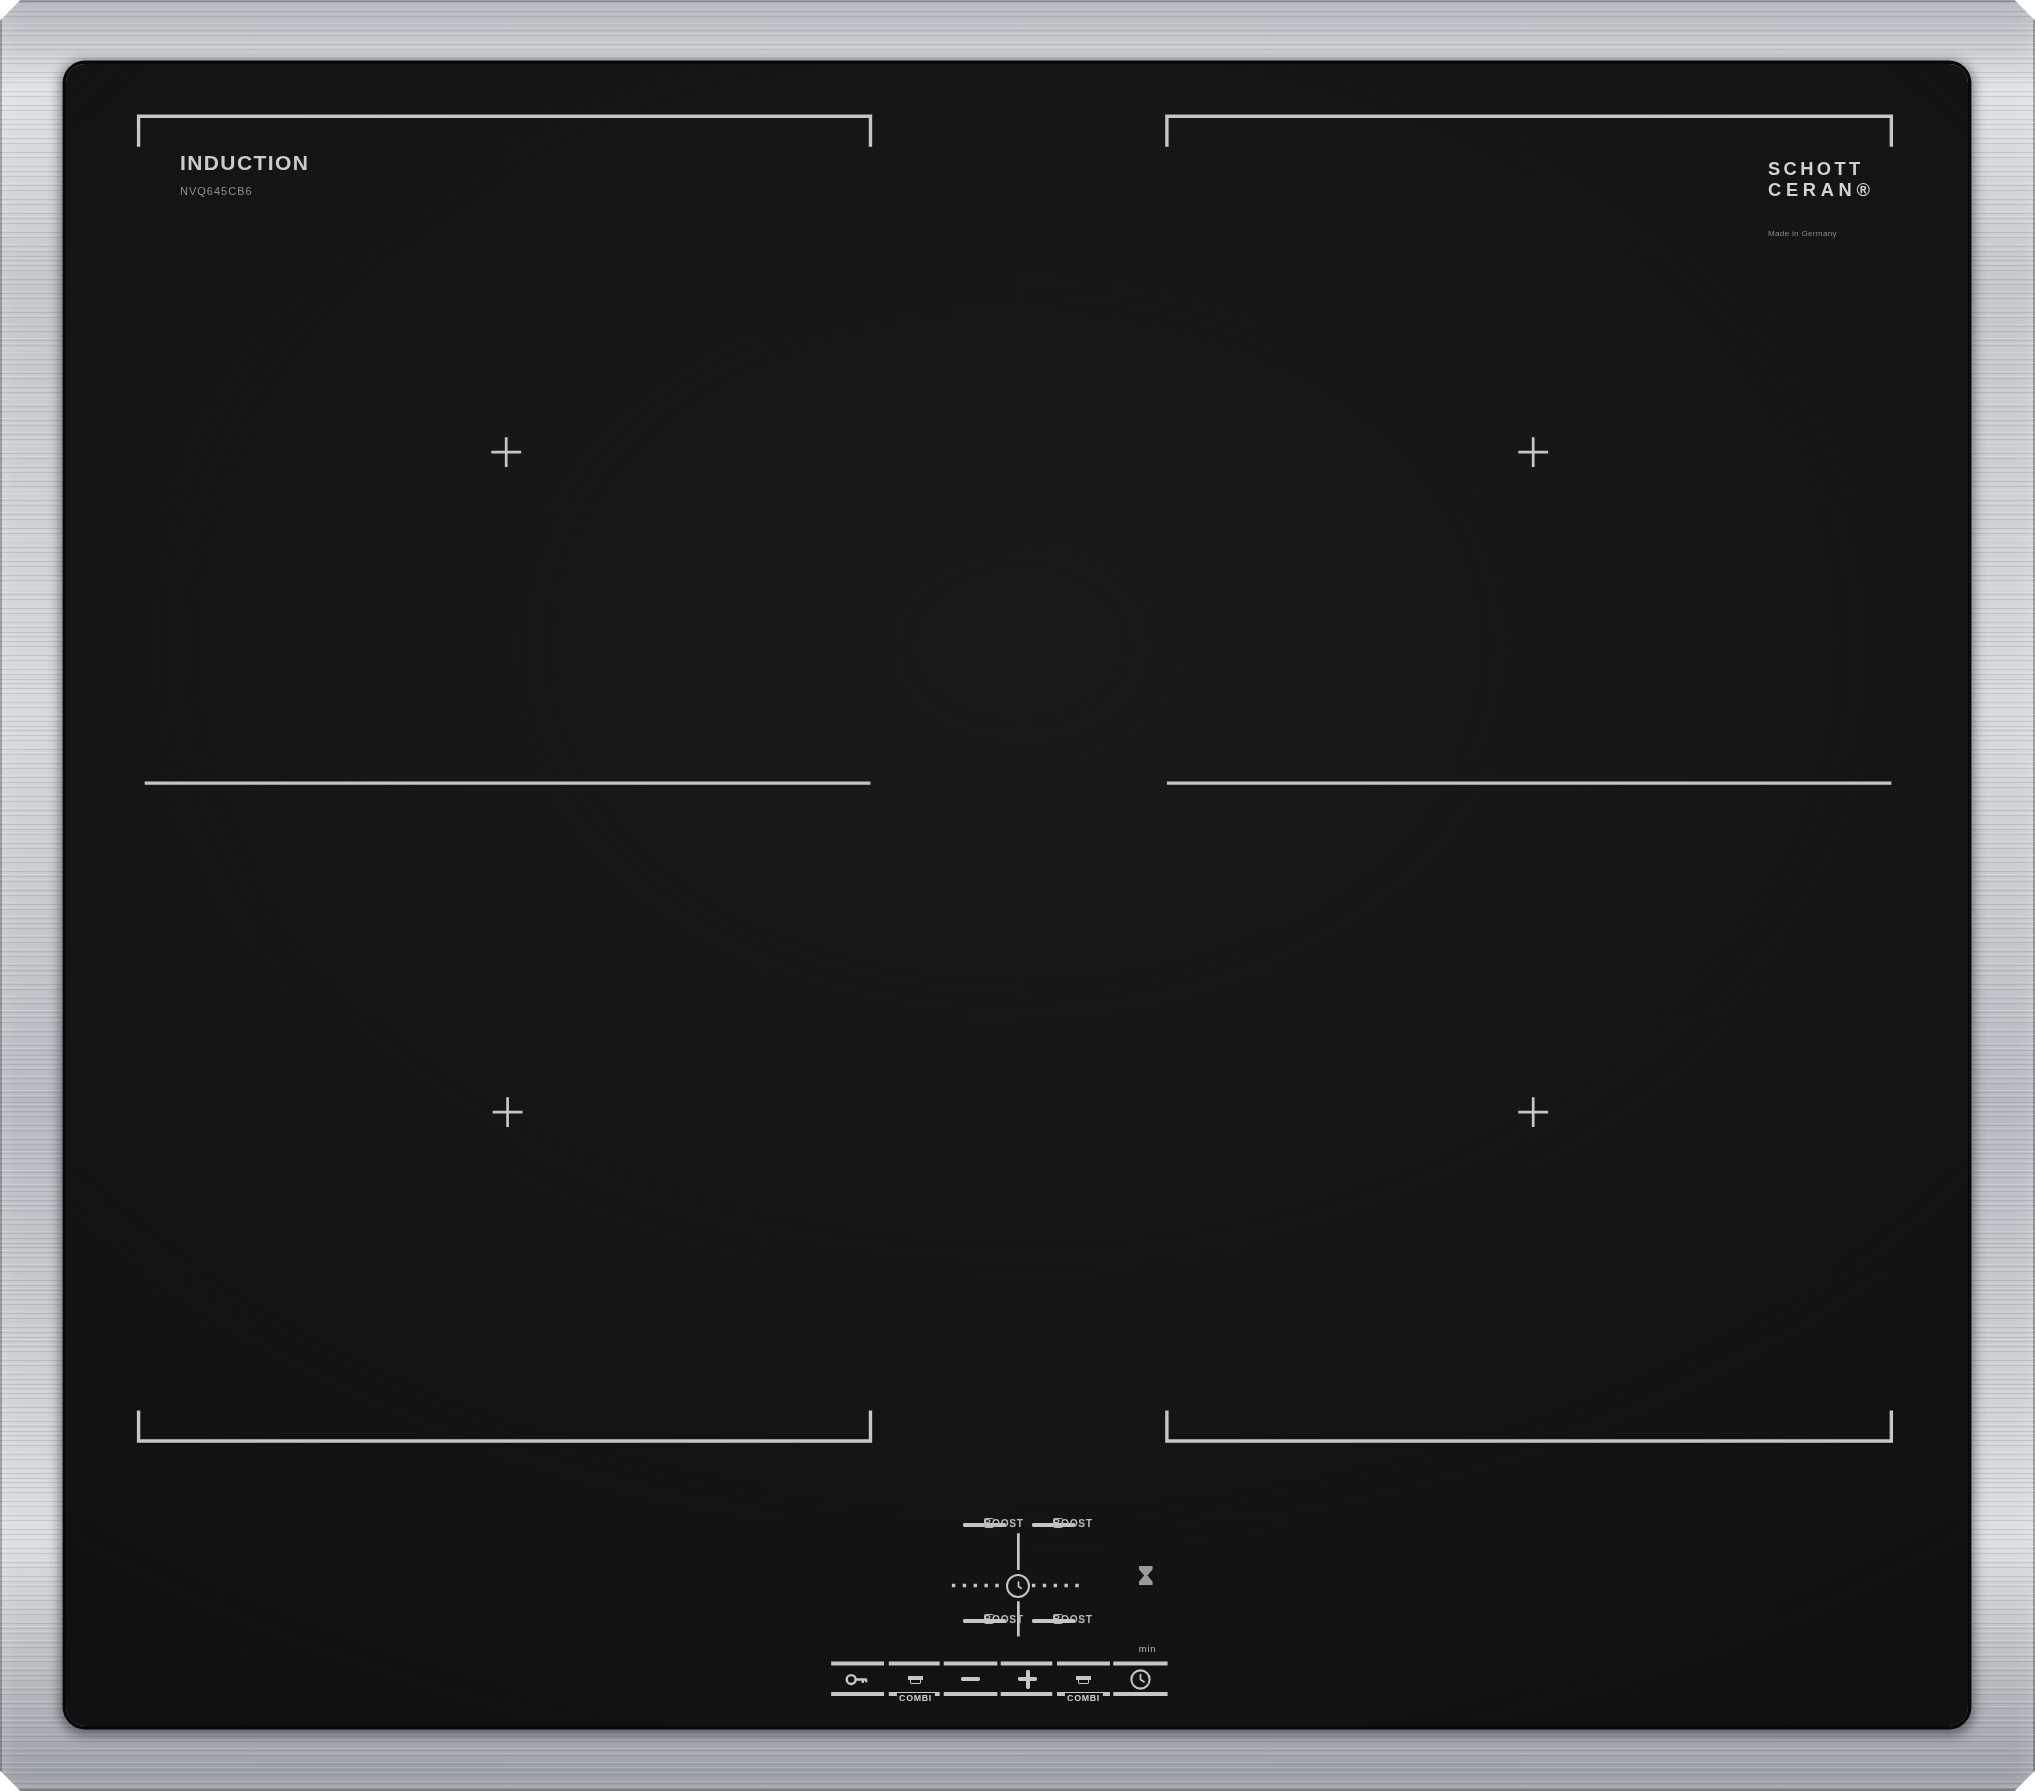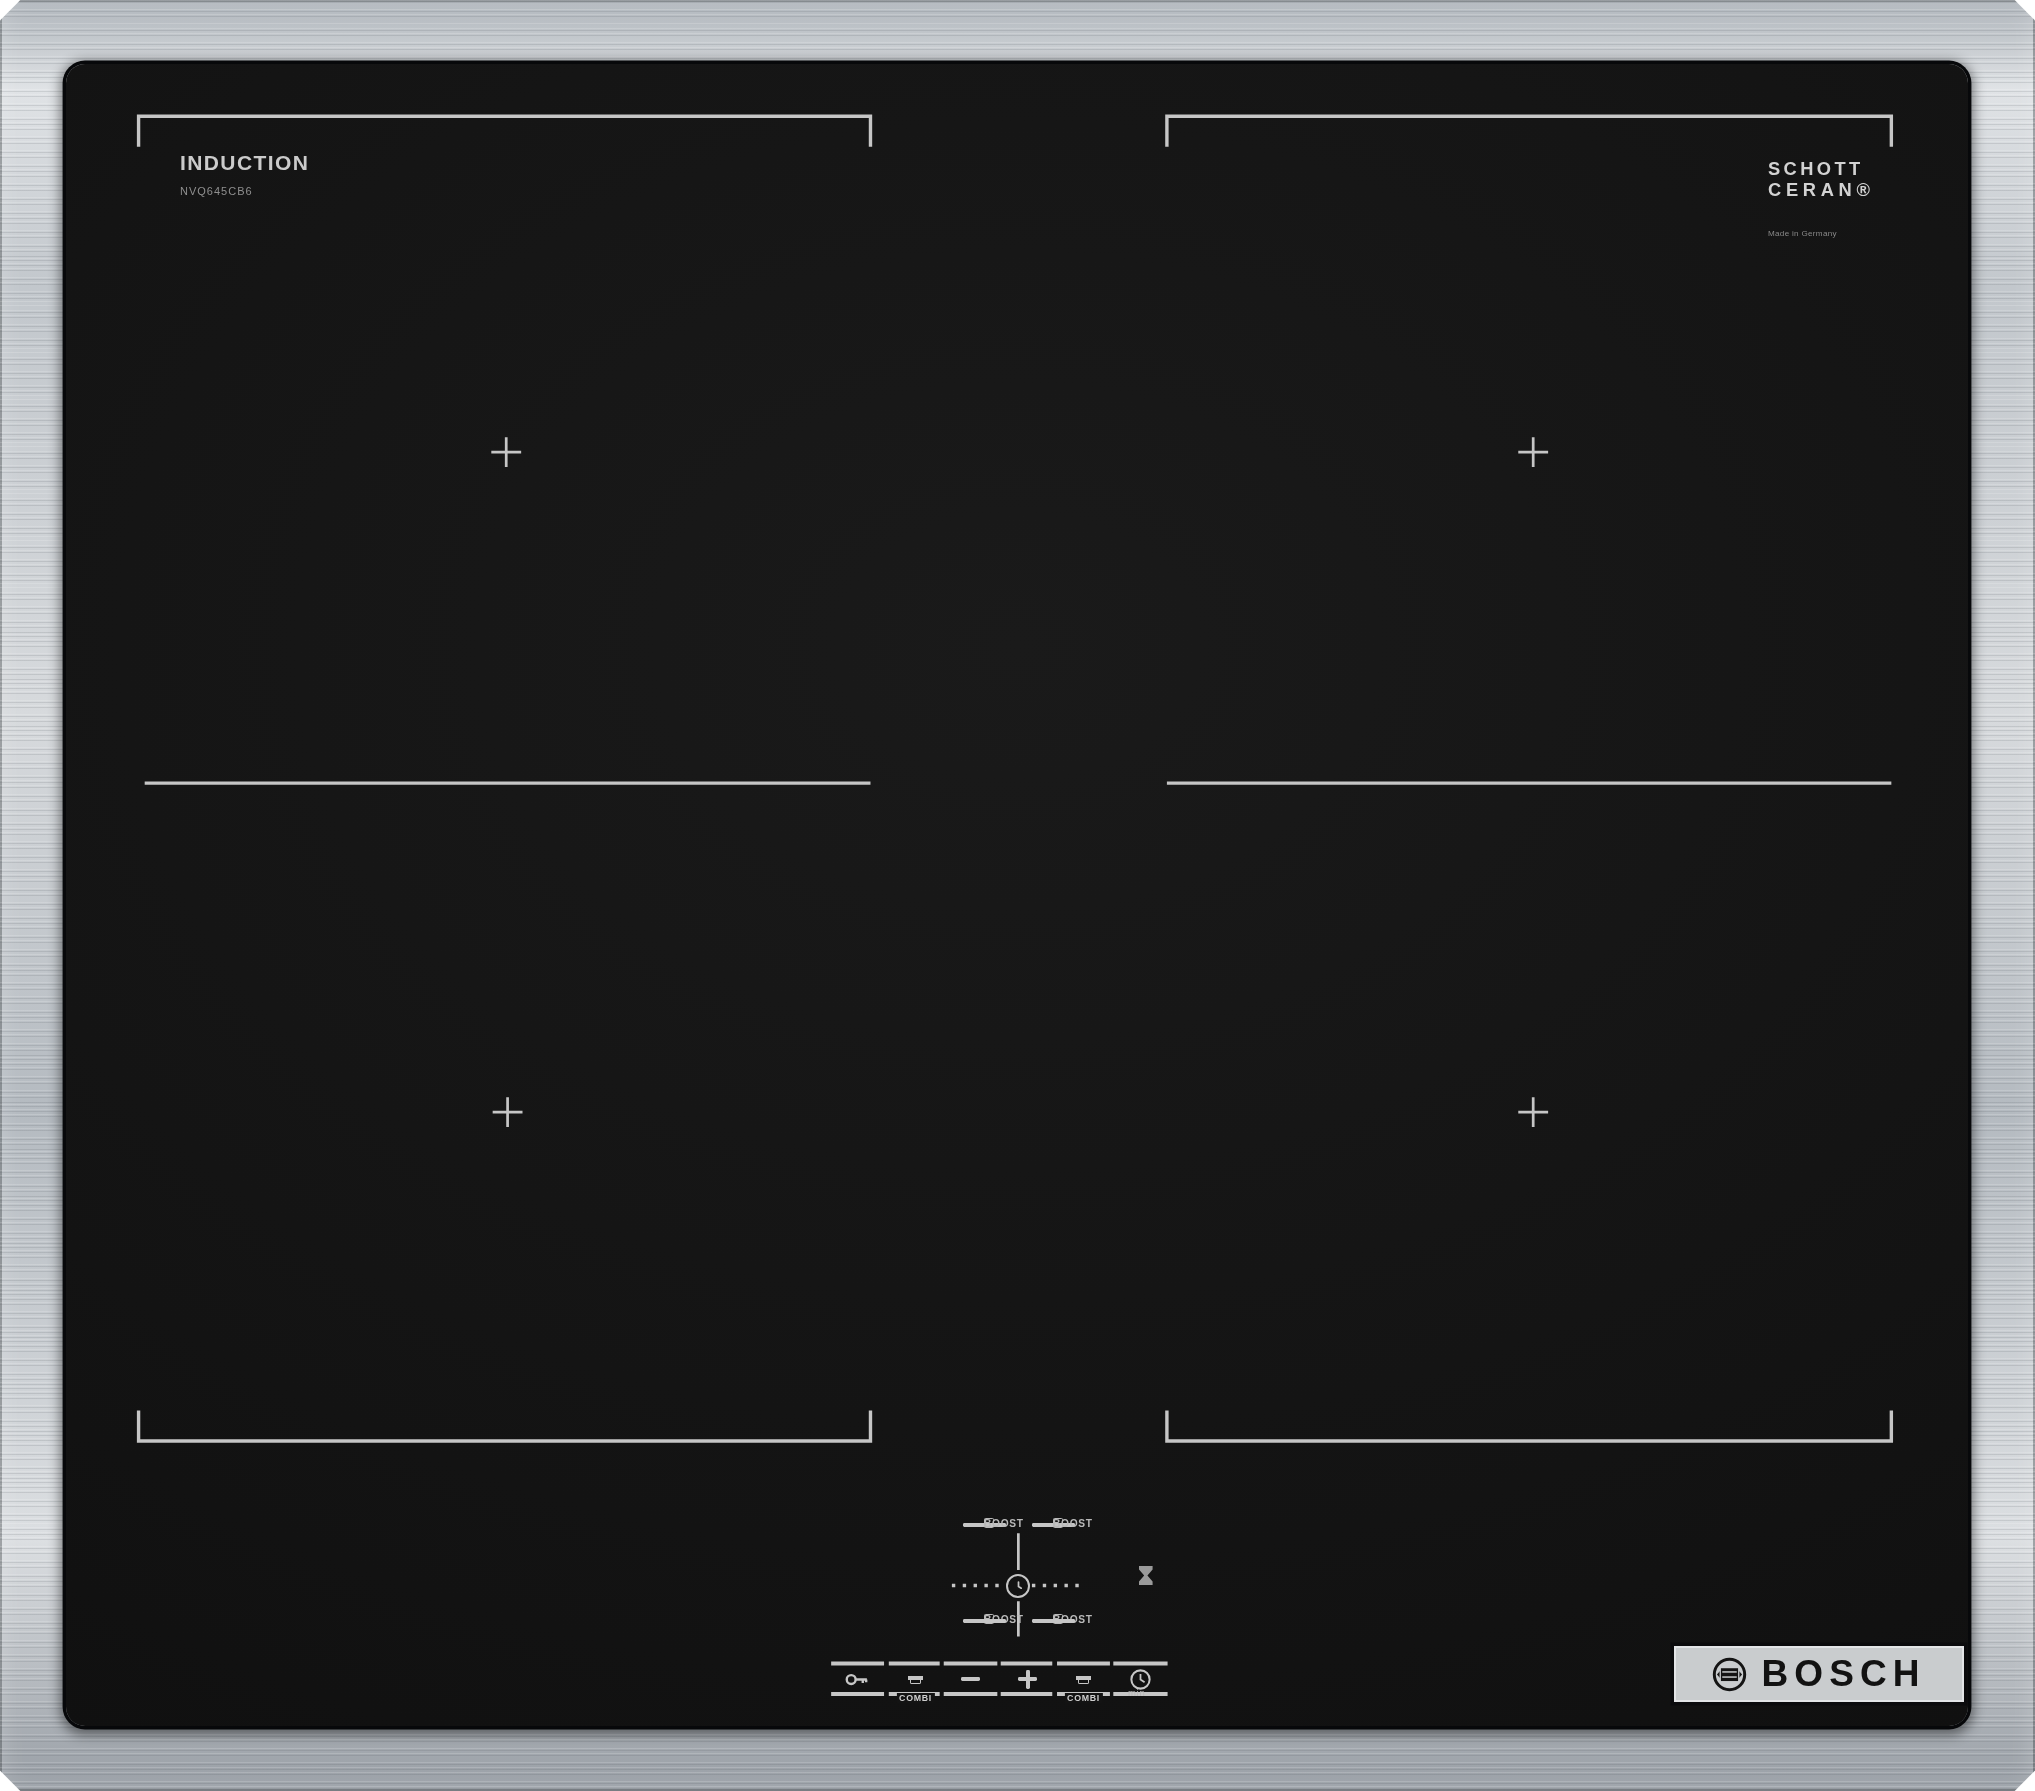--- a/index.html
+++ b/index.html
@@ -69,21 +69,21 @@
   .plus-glyph::before{left:0;top:7.5px;width:19px;height:4.1px;}
   .plus-glyph::after{left:7.5px;top:0;width:4.1px;height:19px;}
 
   .bridge{display:flex;flex-direction:column;align-items:center;gap:2px;margin-top:-5.4px;}
   .bridge .cap{width:15px;height:3.4px;background:#c6c6c6;}
   .bridge .cell{width:11px;height:7.5px;border:1.7px solid #c6c6c6;border-radius:1.4px;box-sizing:border-box;}
   .combi-label{position:absolute;left:50%;transform:translateX(-50%);bottom:-5.4px;
       font-size:8.8px;font-weight:700;letter-spacing:0.7px;color:#cfcfcf;background:#131313;
       padding:0 2.7px;white-space:nowrap;text-align:right;}
 
-  .min-label{left:1062px;top:1623px;width:39px;text-align:left;font-size:9.5px;
+  .min-label{left:1062px;top:1579px;width:39px;text-align:center;font-size:9.5px;
       color:#b8b8b8;letter-spacing:0.7px;}
 
   
   .badge{left:1610px;top:1584px;width:286px;height:52px;background:#c9ccce;
      box-shadow:0 0 0 2px #e3e5e7, 0 0 0 5.4px #0b0b0d;
      display:flex;align-items:center;}
   .badge .emblem{position:static;margin-left:35px;flex:0 0 auto;display:block;}
   .badge .word{position:static;flex:1;text-align:center;margin-right:23px;
      font-size:37px;font-weight:700;letter-spacing:6.1px;color:#121212;}
 </style>
@@ -202,28 +202,16 @@
 
     <div class="cbtn clock">
       <svg width="23" height="23" viewBox="0 0 34 34" fill="none" stroke="#c6c6c6" stroke-width="3">
         <circle cx="17" cy="17" r="13.5"></circle>
         <path stroke-width="2.6" d="M17,9 V17 L23,21"></path>
       </svg>
     </div>
 
     <div class="min-label">min</div>
 
-    <div class="badge">
-      <svg class="emblem" width="37" height="37" viewBox="-28 -28 56 56">
-        <circle r="23" fill="none" stroke="#141414" stroke-width="4.5"></circle>
-        <polygon points="-19,0 -11,-9 -11,9" fill="#141414"></polygon>
-        <polygon points="19,0 11,-9 11,9" fill="#141414"></polygon>
-        <rect x="-14" y="-10.5" width="28" height="5.5" fill="#141414"></rect>
-        <rect x="-14" y="-2.75" width="28" height="5.5" fill="#141414"></rect>
-        <rect x="-14" y="5" width="28" height="5.5" fill="#141414"></rect>
-        <rect x="-14" y="-10.5" width="28" height="21.5" fill="none" stroke="#c9ccce" stroke-width="2"></rect>
-      </svg>
-      <span class="word">BOSCH</span>
-    </div>
 
   </div>
 </div>
 
 
 </body></html>

